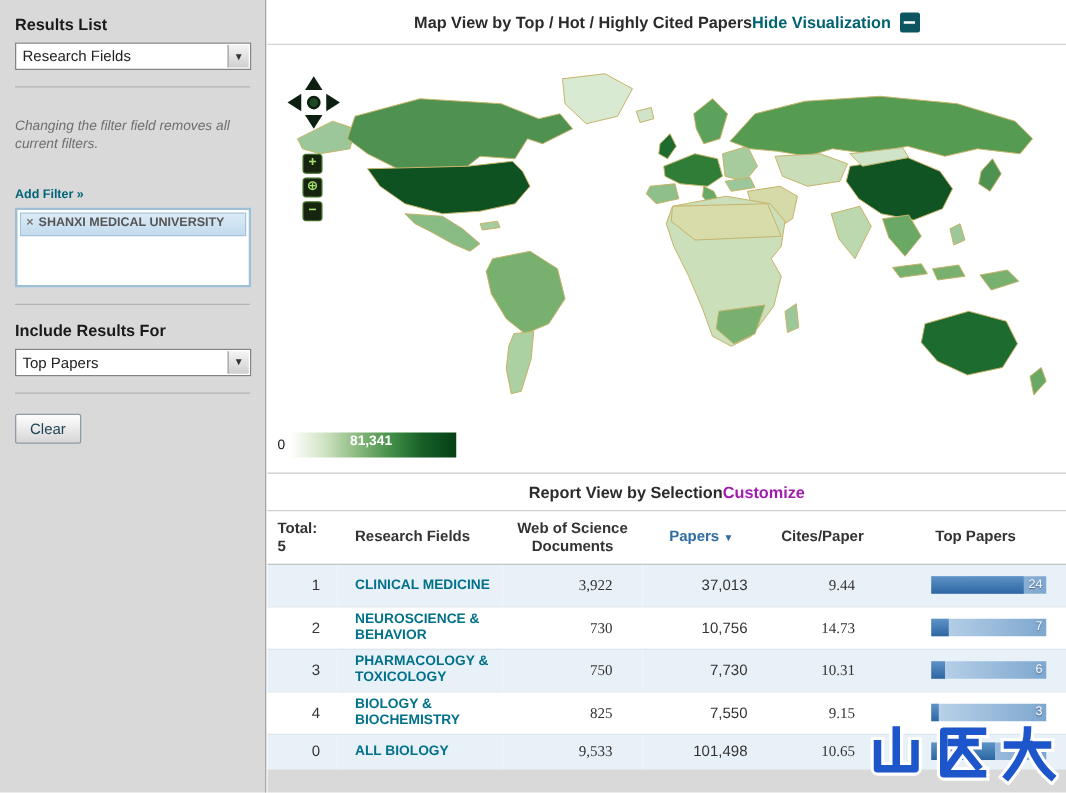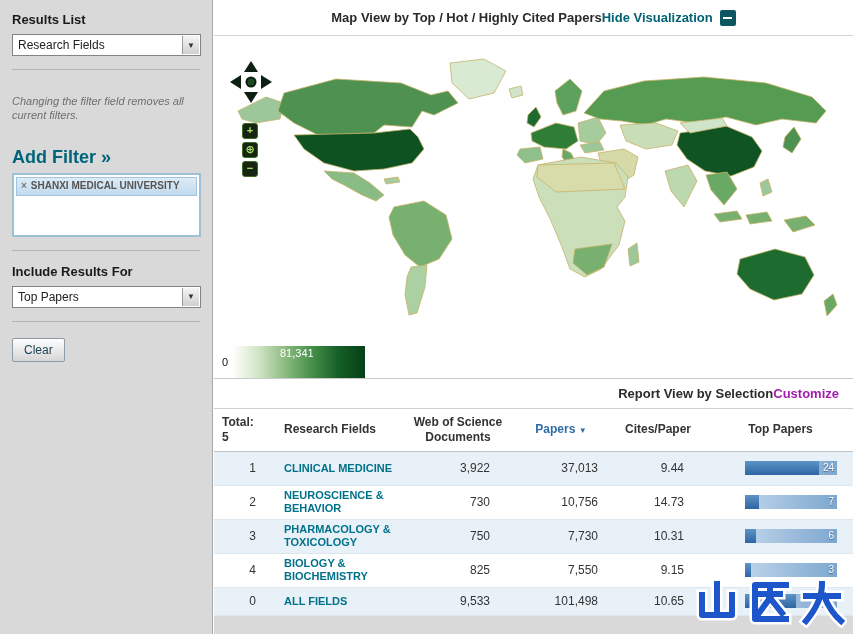--- a/index.html
+++ b/index.html
@@ -28,21 +28,21 @@
     display:flex; align-items:center; justify-content:center; font-size:8px; color:#333;
   }
   .sep { border-top:1px solid #b3b3b3; margin:13px 0; }
   .filter-label-row { display:flex; align-items:center; gap:5px; }
   .filter-label { font-weight:bold; color:#0d4a5c; font-size:13px; }
   .help-icon {
     width:14px; height:14px; border-radius:50%; background:#11505f; color:#fff;
     font-size:10px; font-weight:bold; display:flex; align-items:center; justify-content:center;
   }
   .filter-note { font-style:italic; color:#6e6e6e; font-size:11px; line-height:1.3; margin:24px 0; width:172px; }
-  .add-filter { color:#00647a; font-weight:bold; font-size:18px; display:inline-block; margin-bottom:5px; }
+  .add-filter { color:#00647a; font-weight:bold; font-size:10px; display:inline-block; margin-bottom:5px; }
   .filter-box { width:189px; height:64px; background:#fff; border:2px solid #9fc0d4; padding:2px; }
   .filter-item {
     background:linear-gradient(#dcebf6,#c2dbee); border:1px solid #a3c4da;
     padding:2px 4px 3px 4px; font-size:10px; color:#555; font-weight:bold;
     line-height:1.25; display:flex; gap:4px; align-items:flex-start;
   }
   .filter-item .x { color:#777; cursor:pointer; }
   .filter-item .nm { width:150px; }
   .buttons-row { display:flex; gap:8px; margin-top:16px; }
   .btn {
@@ -76,45 +76,46 @@
     width:11px; height:11px; border-radius:50%; background:#1b4a22; border:2px solid #0d1f10;
   }
   .zoom-stack { position:absolute; left:28px; top:86px; display:flex; flex-direction:column; gap:3px; }
   .zoom-btn {
     width:16px; height:16px; background:#16250f; color:#a6e36b; border:1px solid #3c6b24;
     border-radius:3px; font-size:11px; line-height:13px; text-align:center; font-weight:bold; cursor:pointer;
   }
   .legend { position:absolute; left:8px; top:309px; display:flex; align-items:center; }
   .legend-min { font-size:11px; color:#111; margin-right:4px; }
   .legend-bar {
-    position:relative; width:133px; height:32px;
+    position:relative; width:133px; height:20px;
     background:linear-gradient(90deg,#ffffff 0%,#d2e5c6 20%,#8cba80 40%,#45904a 60%,#155f27 80%,#063f15 100%);
+    font-weight:bold;
   }
   .legend-max { position:absolute; left:36%; top:1px; color:#fff; font-size:11px; }
 
   
   .report { position:absolute; left:214px; top:378px; width:639px; height:256px; background:#fff; border-top:1px solid #c9c9c9; }
-  .report-head { height:30px; display:flex; align-items:center; justify-content:flex-end; padding:0 14px; border-bottom:1px solid #cfcfcf; }
+  .report-head { height:30px; display:flex; align-items:center; justify-content:center; padding:0 14px; border-bottom:1px solid #cfcfcf; }
   .report-title { font-weight:bold; font-size:13px; color:#2b2b2b; }
   .customize { color:#a21caf; font-weight:bold; font-size:13px; cursor:pointer; }
   table { width:100%; border-collapse:collapse; table-layout:fixed; }
   th { font-weight:bold; color:#333; font-size:12px; height:42px; vertical-align:middle; text-align:center; border-bottom:1px solid #c4c4c4; line-height:1.25; }
   th.rank-th { text-align:left; padding-left:8px; }
   th.field-th { text-align:left; padding-left:14px; }
   th.cites-th { color:#2e6da4; cursor:pointer; }
   th .sort { font-size:8px; color:#2e6da4; }
   tr.r-odd { background:#e9f1f8; }
   tr.r-even { background:#ffffff; }
   tr.body-row { height:34px; }
   tr.last-row { height:28px; }
   td { vertical-align:middle; border-bottom:1px solid #dfe7ee; }
   td.rank { text-align:right; padding-right:14px; color:#333; }
   td.fieldcell { padding-left:14px; }
   .field-link { color:#00718a; font-weight:bold; font-size:11px; line-height:1.2; display:inline-block; }
-  td.num { text-align:right; padding-right:24px; }
+  td.num { text-align:right; padding-right:24px;font-family:Liberation Serif, serif; }
   td.num-cites { text-align:right; padding-right:10px; }
   .bar-track {
     position:relative; width:92px; height:14px; margin:0 16px 0 auto;
     background:linear-gradient(90deg,#bdd4ea,#7da7cf);
   }
   .bar-fill { position:absolute; left:0; top:0; bottom:0; background:linear-gradient(#5e93c6,#2d66a3); }
   .bar-val { position:absolute; right:3px; top:1px; color:#fff; font-size:10px; text-shadow:0 1px 1px rgba(0,0,40,.45); }
   .footer-strip { position:absolute; left:0; bottom:0; width:100%; height:18px; background:#d9d9d9; }
 
   
@@ -309,21 +310,21 @@
         <td class="num">9.15</td>
         <td>
             <div class="bar-track">
               <div class="bar-fill" style="width: 6%;"></div>
               <span class="bar-val">3</span>
             </div>
           </td>
       </tr>
       <tr class="last-row r-odd">
         <td class="rank">0</td>
-        <td class="fieldcell"><a href="#" class="field-link">ALL FIELDS</a></td>
+        <td class="fieldcell"><a href="#" class="field-link">ALL BIOLOGY</a></td>
         <td class="num">9,533</td>
         <td class="num-cites">101,498</td>
         <td class="num">10.65</td>
         <td>
             <div class="bar-track">
               <div class="bar-fill" style="width: 55%;"></div>
               <span class="bar-val">72</span>
             </div>
           </td>
       </tr>

